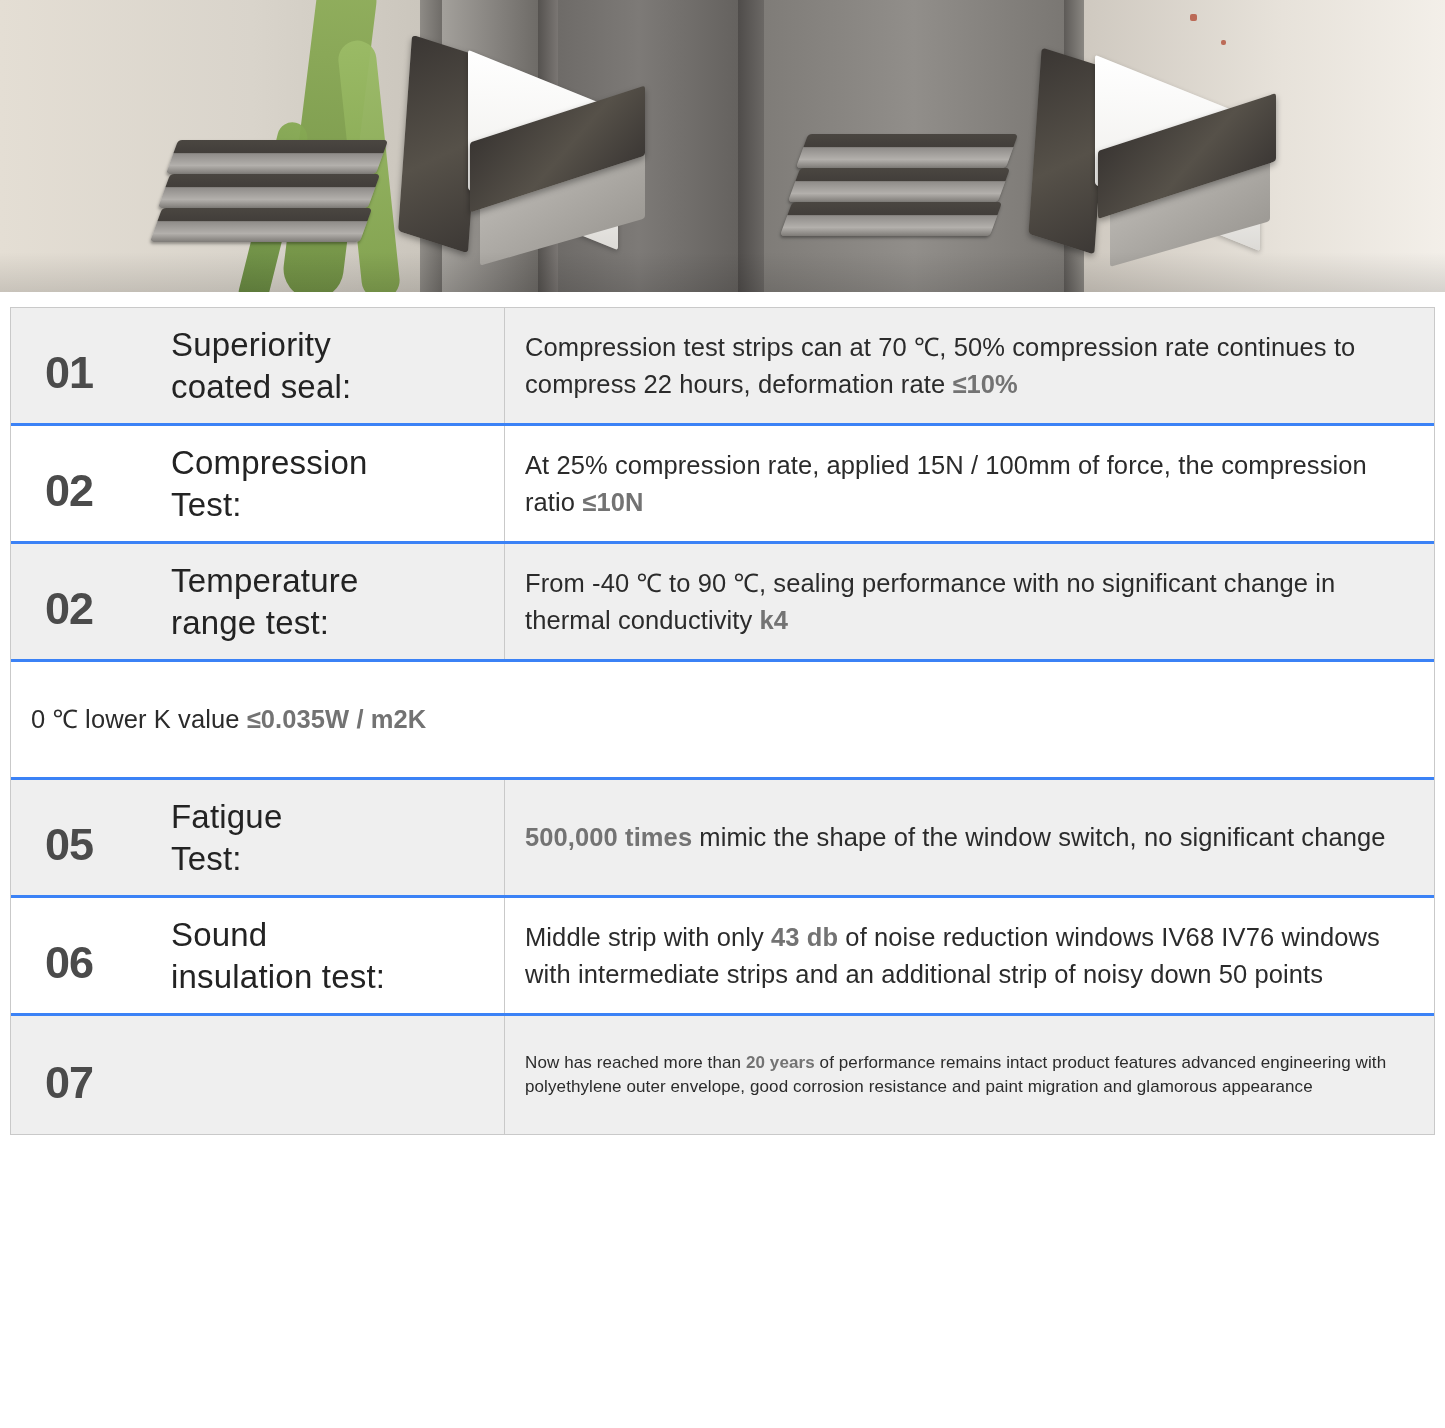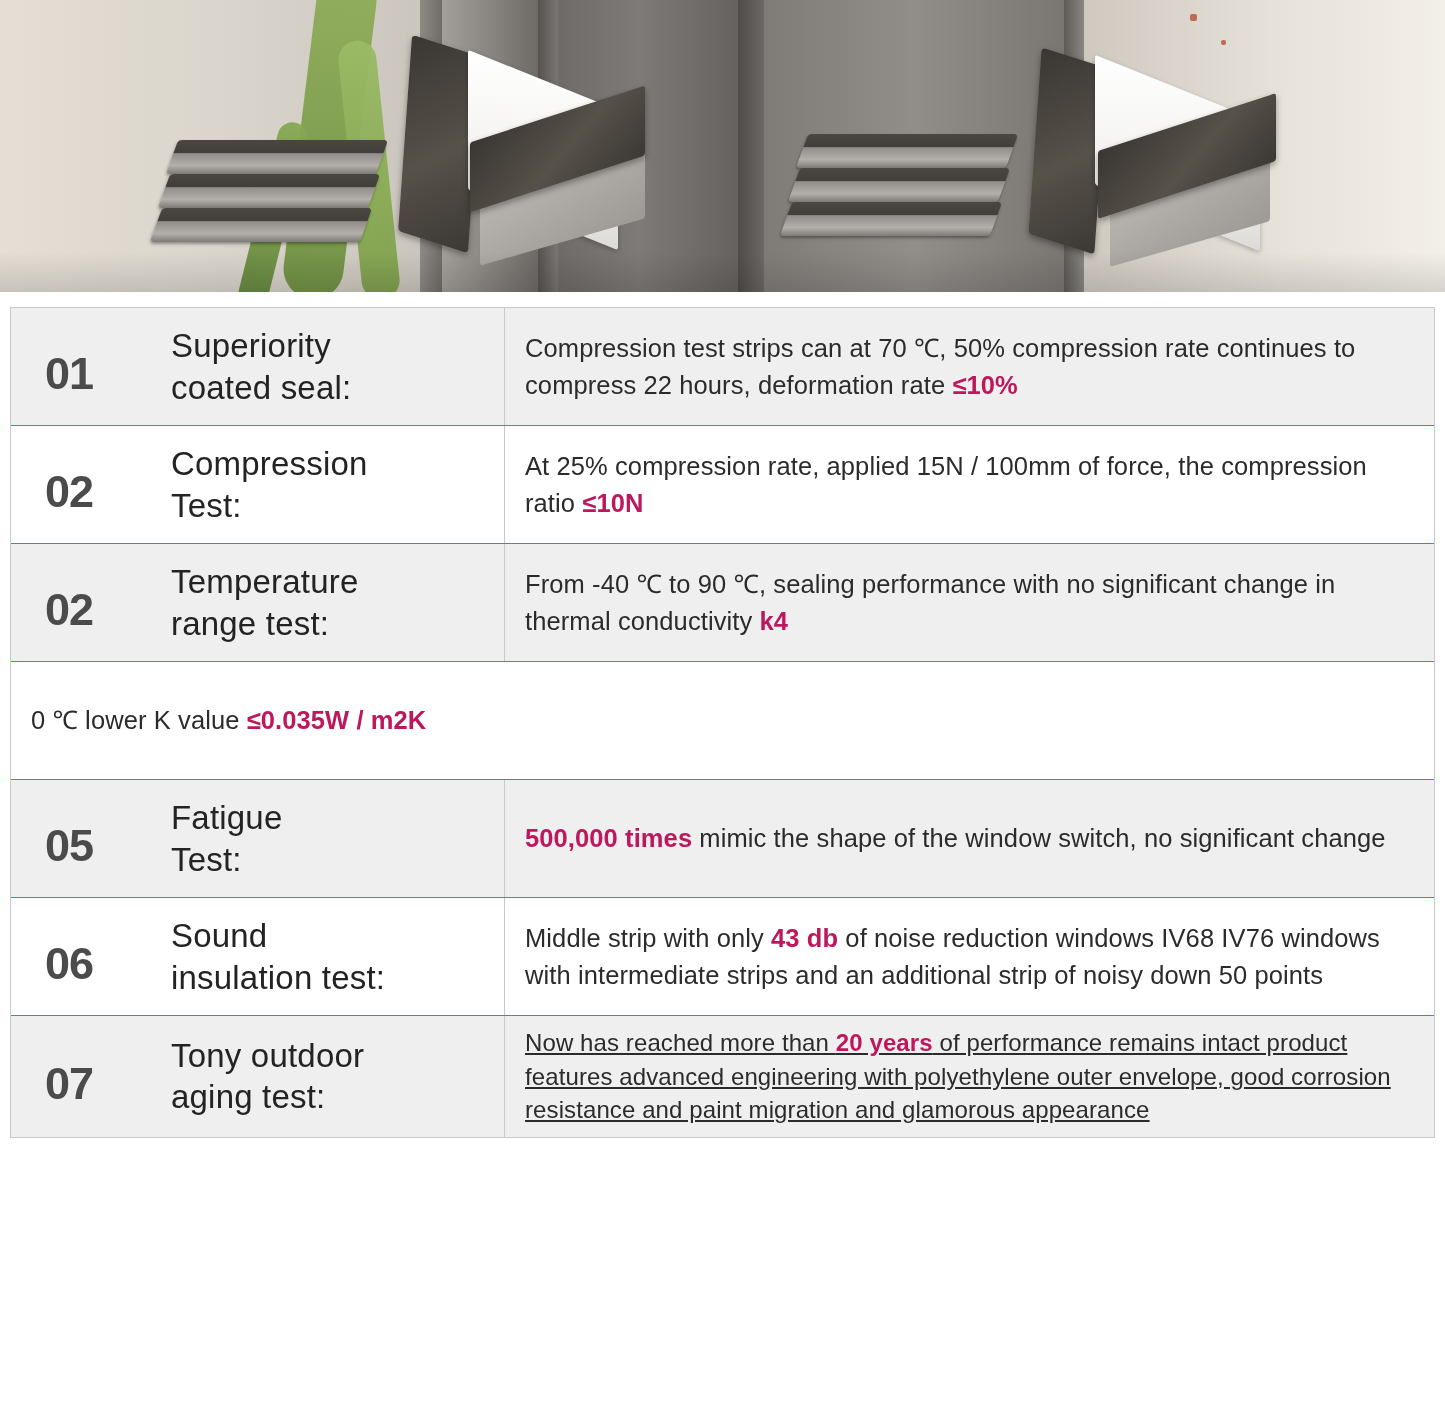--- a/index.html
+++ b/index.html
@@ -83,21 +83,21 @@
   
   .table-wrap {
     position: absolute;
     left: 10px;
     top: 307px;
     width: 1425px;
     border: 1px solid #c9c9c9;
   }
   .row {
     display: flex;
-    border-bottom: 1px solid #3b82f6;
+    border-bottom: 3px solid #3b82f6;
     min-height: 118px;
   }
   .row:last-child { border-bottom: none; }
   .row.alt { background: #efefef; }
   .row.plain { background: #ffffff; }
 
   .cell-left {
     width: 494px;
     flex: 0 0 494px;
     display: flex;
@@ -129,24 +129,24 @@
     align-items: center;
     padding: 14px 26px 14px 20px;
   }
   .desc {
     font-size: 25.5px;
     line-height: 1.45;
     color: #2b2b2b;
     letter-spacing: .1px;
   }
   .hl {
-    color: #be185d;
+    color: #737373;
     font-weight: bold;
   }
-  .r07 .desc { font-size: 24px; line-height: 1.4; text-decoration: underline; }
+  .r07 .desc { font-size: 17px; line-height: 1.4; }
   .r07 .cell-right { padding-top: 10px; padding-bottom: 10px; }
 </style>
 </head>
 <body>
 
 <div class="page">
 
   <div class="hero">
     <div class="band b1"></div>
     <div class="band b2"></div>
@@ -248,21 +248,20 @@
         <div class="title">Sound<br>insulation test:</div>
       </div>
       <div class="cell-right">
         <div class="desc"><span>Middle strip with only </span><span class="hl">43 db</span><span> of noise reduction windows IV68 IV76 windows with intermediate strips and an additional strip of noisy down 50 points</span></div>
       </div>
     </div>
 
     <div class="row alt r07">
       <div class="cell-left">
         <div class="num">07</div>
-        <div class="title">Tony outdoor<br>aging test:</div>
       </div>
       <div class="cell-right">
         <div class="desc"><span>Now has reached more than </span><span class="hl">20 years</span><span> of performance remains intact product features advanced engineering with polyethylene outer envelope, good corrosion resistance and paint migration and glamorous appearance</span></div>
       </div>
     </div>
 
   </div>
 </div>
 
 </body></html>

